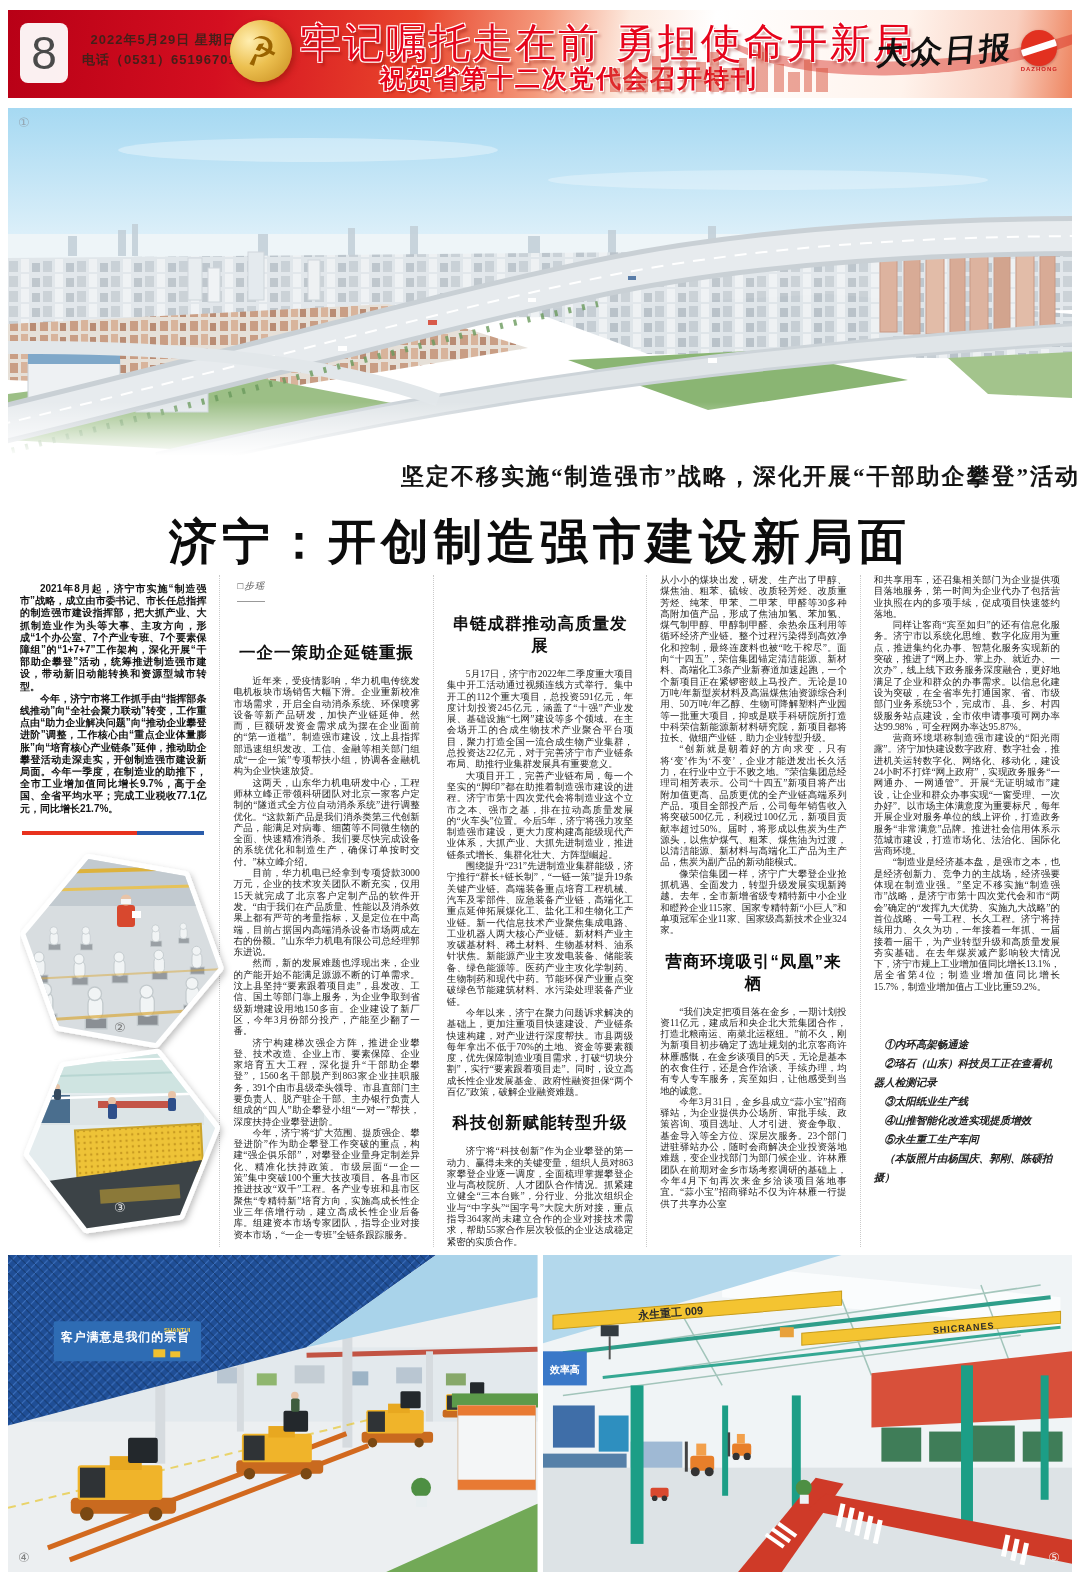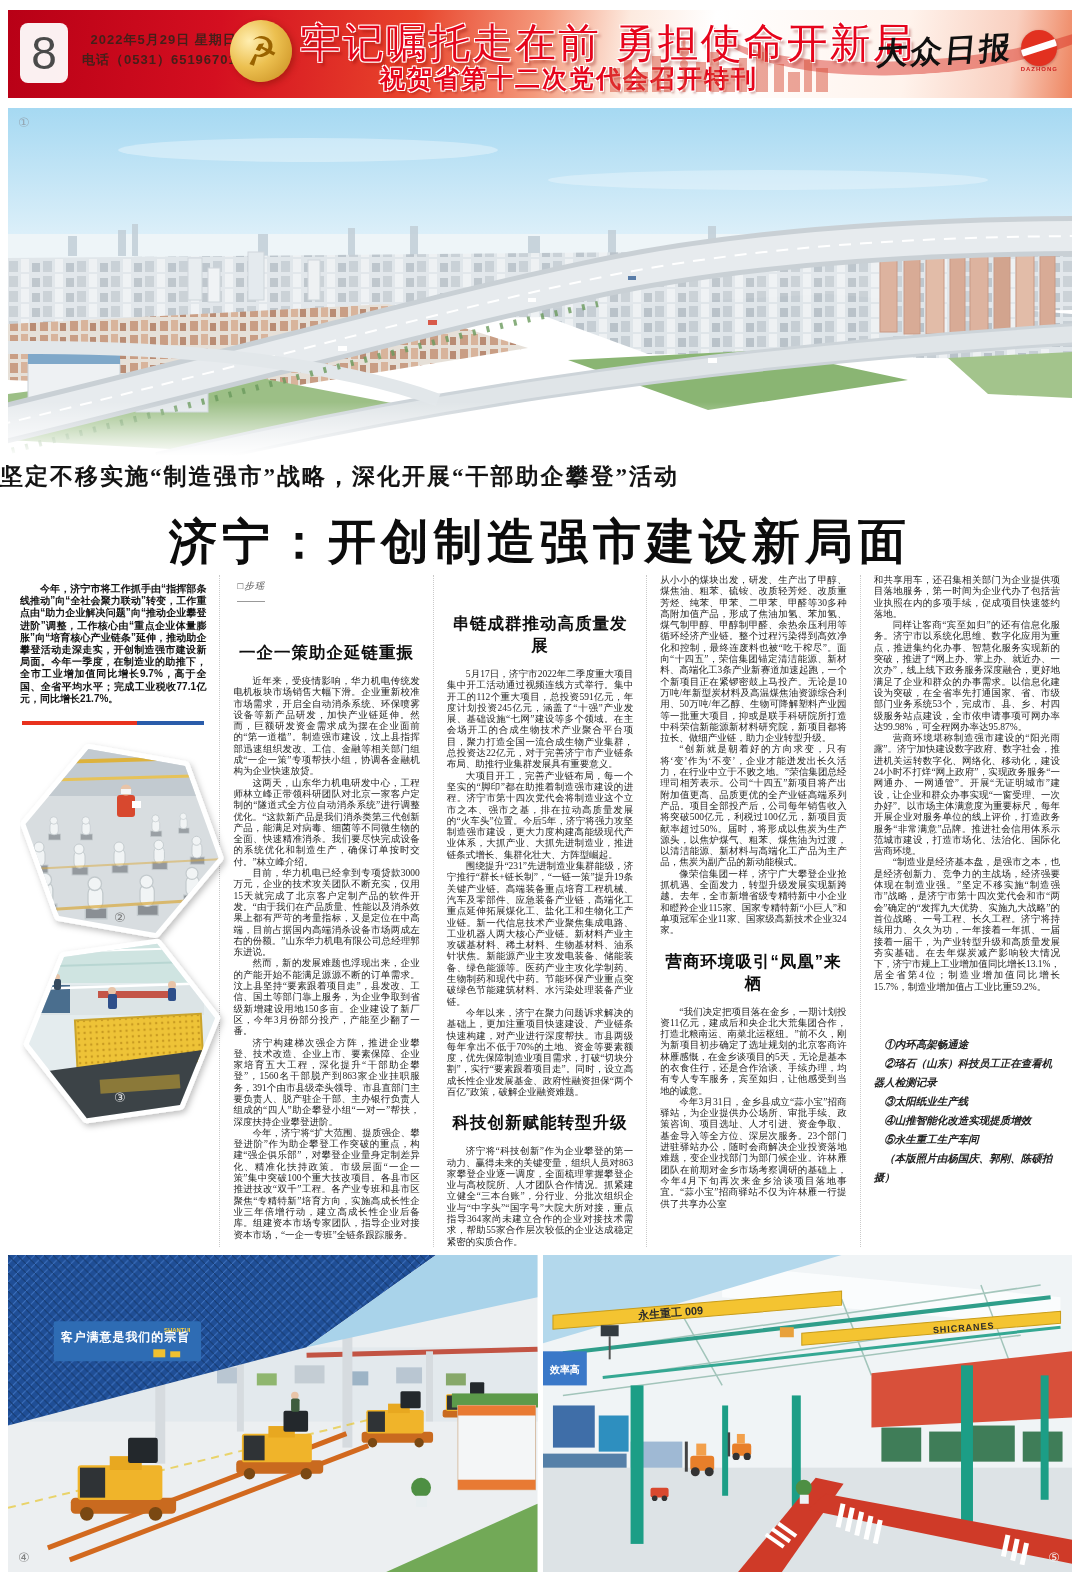--- a/index.html
+++ b/index.html
@@ -47,21 +47,21 @@
   .aerial svg{display:block;width:100%;height:100%;}
   .photo-marker{position:absolute;font-size:13px;line-height:1;
     font-family:"DejaVu Sans","Liberation Sans",sans-serif;}
   .m1{left:10px;top:8px;color:#95a6b2;}
   .m2{left:104px;top:172px;color:rgba(100,100,100,.85);}
   .m3{left:104px;top:352px;color:rgba(235,235,235,.95);}
   .m4{left:10px;bottom:8px;color:rgba(120,120,120,.9);}
   .m5{right:12px;bottom:8px;color:rgba(245,245,245,.95);}
 
   
-  .kicker{position:absolute;left:0;right:0;top:461px;text-align:left;
+  .kicker{position:absolute;left:0;right:0;top:461px;text-align:right;
     font-family:"Liberation Serif","DejaVu Serif",serif;font-weight:700;font-size:23px;letter-spacing:2px;color:#141414;}
   .main-title{position:absolute;left:0;right:0;top:494px;margin:16px;text-align:center;
     font-family:"Liberation Sans","DejaVu Sans",sans-serif;font-weight:900;font-size:48px;letter-spacing:5px;color:#0c0c0c;}
 
   
   .article{position:absolute;left:20px;right:20px;top:575px;height:672px;display:flex;overflow:hidden;}
   .col{flex:1 1 0;min-width:0;}
   .col + .col{border-left:1px dotted #c9c9c9;padding-left:13px;margin-left:13px;}
   .col p{margin:0;font-size:9.5px;line-height:11.3px;text-align:justify;text-indent:2em;color:#1d1d1d;}
   .col p.cont{text-indent:0;}
@@ -221,20 +221,21 @@
     </svg>
     <span class="photo-marker m1" data-interactable="false">①</span>
   </figure>
 
   <div class="kicker" data-interactable="false">坚定不移实施“制造强市”战略，深化开展“干部助企攀登”活动</div>
   <h1 class="main-title" data-interactable="false">济宁：开创制造强市建设新局面</h1>
 
   <main class="article" data-interactable="false">
 
     <section class="col col1-pad" data-interactable="false">
+      <p class="intro" data-interactable="false">2021年8月起，济宁市实施“制造强市”战略，成立由市委书记、市长任总指挥的制造强市建设指挥部，把大抓产业、大抓制造业作为头等大事、主攻方向，形成“1个办公室、7个产业专班、7个要素保障组”的“1+7+7”工作架构，深化开展“干部助企攀登”活动，统筹推进制造强市建设，带动新旧动能转换和资源型城市转型。</p>
       <p class="intro" data-interactable="false">今年，济宁市将工作抓手由“指挥部条线推动”向“全社会聚力联动”转变，工作重点由“助力企业解决问题”向“推动企业攀登进阶”调整，工作核心由“重点企业体量膨胀”向“培育核心产业链条”延伸，推动助企攀登活动走深走实，开创制造强市建设新局面。今年一季度，在制造业的助推下，全市工业增加值同比增长9.7%，高于全国、全省平均水平；完成工业税收77.1亿元，同比增长21.7%。</p>
       <div class="divider" data-interactable="false">
           <span class="red"></span>
           <span class="blue"></span>
         </div>
       <div class="hex-wrap" data-interactable="false">
         <svg width="224" height="400" viewBox="0 0 224 400">
           <defs>
             <clipPath id="hexA">
                 <polygon points="208.5,119 145.5,194.1 49,177.1 15.5,85 78.5,9.9 175,26.9"></polygon>

